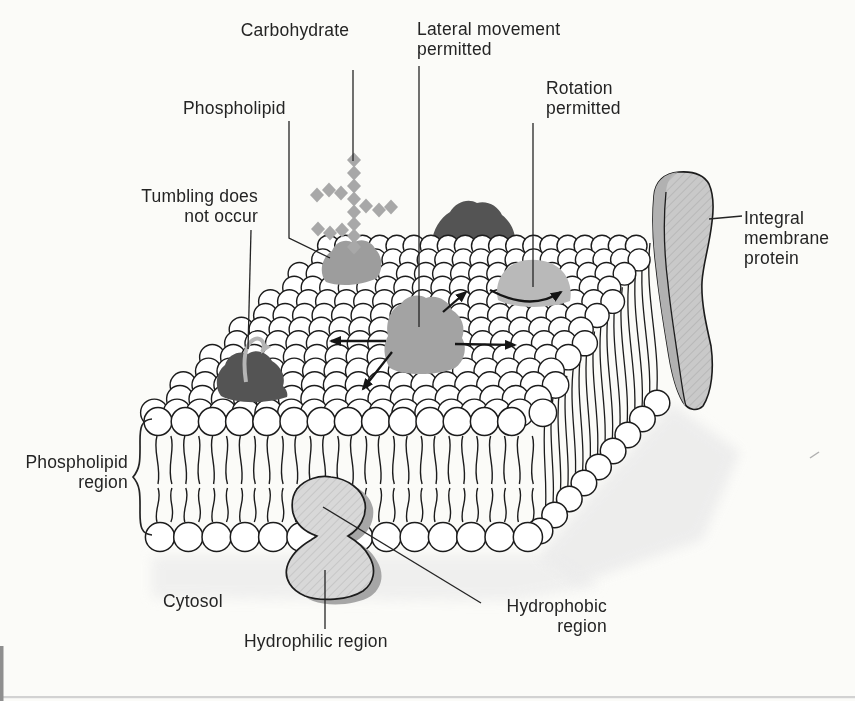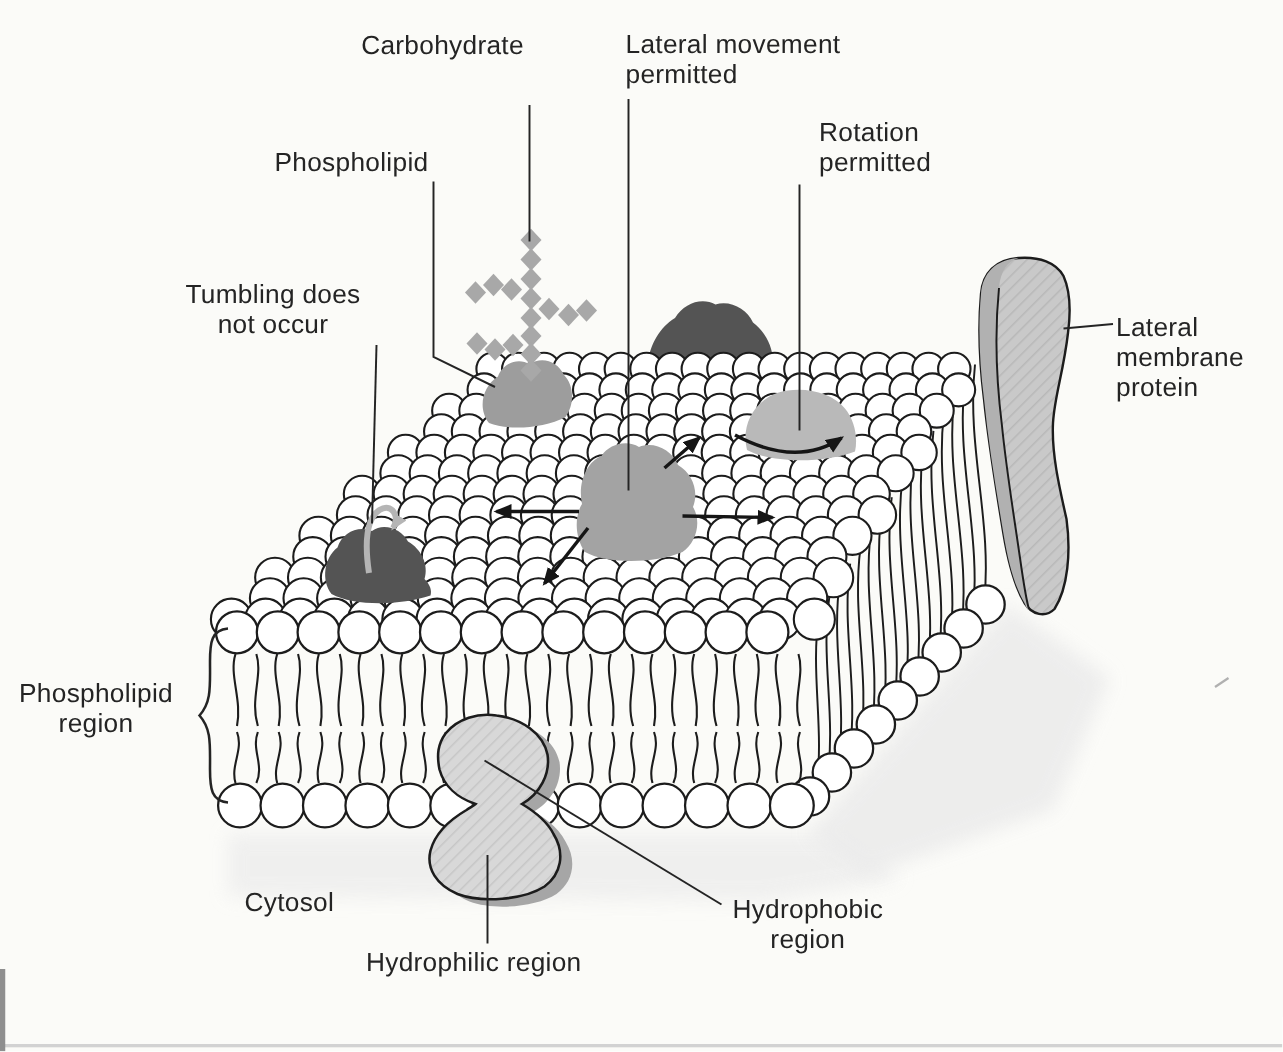--- a/index.html
+++ b/index.html
@@ -1,20 +1,20 @@
 <!DOCTYPE html>
 <html><head>
 <meta charset="utf-8">
 <style>
   html,body{margin:0;padding:0;background:#ffffff;}
   .canvas{position:relative;width:855px;height:701px;background:#fbfbf8;overflow:hidden;
           font-family:"Liberation Sans", sans-serif;color:#222;}
   .canvas svg{position:absolute;left:0;top:0;}
   .lbl{position:absolute;font-size:17.5px;line-height:20px;letter-spacing:.2px;color:#242424;white-space:nowrap;}
-  .lbl.r{text-align:center;}
+  .lbl.r{text-align:right;}
   .lbl.c{text-align:center;}
 </style>
 </head>
 <body>
 
 <div class="canvas">
 
 <svg id="diagram" width="855" height="701" viewBox="0 0 855 701">
   <defs>
     <filter id="soft" x="-40%" y="-40%" width="180%" height="180%">
@@ -502,21 +502,21 @@
 <div class="lbl" style="left:183px;top:98px;">
   <div>Phospholipid</div>
 </div>
 
 <div class="lbl r" style="left:106px;top:186px;width:152px;">
   <div>Tumbling does</div>
   <div>not occur</div>
 </div>
 
 <div class="lbl" style="left:744px;top:208px;">
-  <div>Lateral</div>
+  <div>Integral</div>
   <div>membrane</div>
   <div>protein</div>
 </div>
 
 <div class="lbl r" style="left:0px;top:452px;width:128px;">
   <div>Phospholipid</div>
   <div>region</div>
 </div>
 
 <div class="lbl" style="left:163px;top:591px;">

